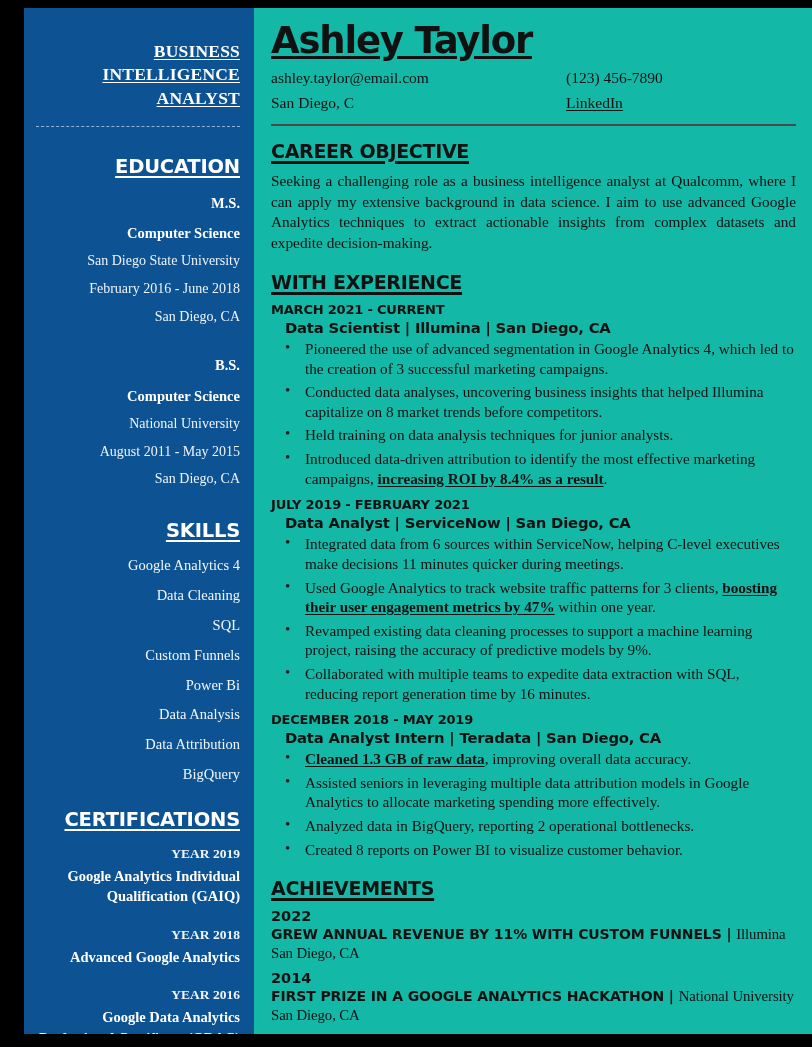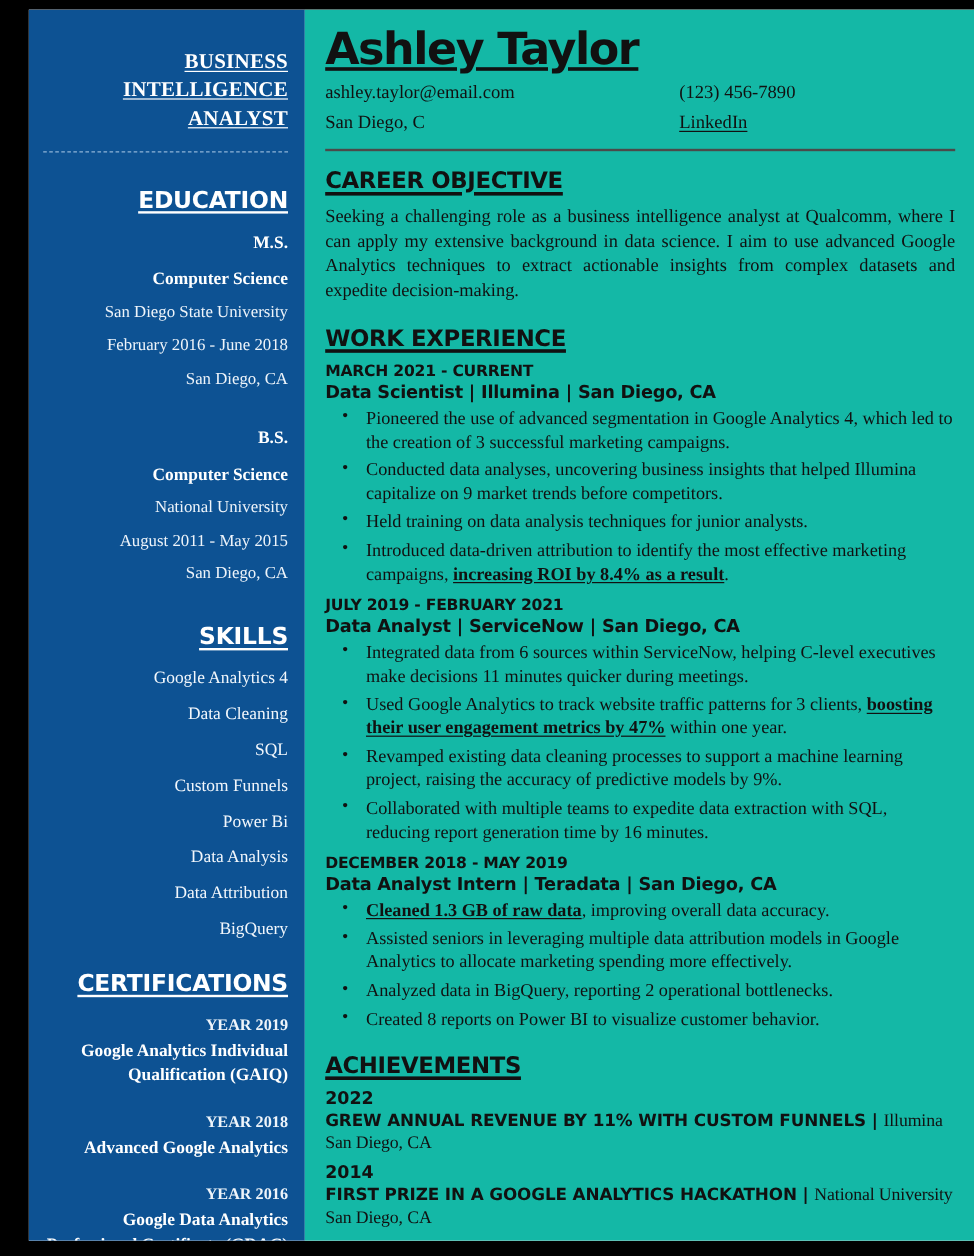--- a/index.html
+++ b/index.html
@@ -154,20 +154,21 @@
     font-size:13px;
     letter-spacing:-0.2px;
     margin-bottom:2px;
   }
   .job-line {
     font-family:"DejaVu Sans", sans-serif;
     font-weight:bold;
     font-size:14.8px;
     letter-spacing:-0.2px;
     margin-bottom:3px;
+    margin-left:14px;
   }
   ul.bullets { list-style:none; margin:0; padding:0; }
   ul.bullets li {
     position:relative;
     padding-left:34px;
     font-size:15.2px;
     line-height:1.29;
     margin-bottom:4px;
   }
   ul.bullets li::before {
@@ -264,28 +265,28 @@
       <div>(123) 456-7890</div>
       <div>San Diego, C</div>
       <div><span class="linkedin">LinkedIn</span></div>
     </div>
 
     <hr class="rule">
 
     <div class="sec-head">CAREER OBJECTIVE </div>
     <p class="objective">Seeking a challenging role as a business intelligence analyst at Qualcomm, where I can apply my extensive background in data science. I aim to use advanced Google Analytics techniques to extract actionable insights from complex datasets and expedite decision-making.</p>
 
-    <div class="sec-head sp">WORK EXPERIENCE</div>
+    <div class="sec-head sp">WITH EXPERIENCE</div>
 
     <div class="job">
       <div class="job-dates">MARCH 2021 - CURRENT</div>
       <div class="job-line">Data Scientist | Illumina | San Diego, CA</div>
       <ul class="bullets">
         <li>Pioneered the use of advanced segmentation in Google Analytics 4, which led to the creation of 3 successful marketing campaigns.</li>
-        <li>Conducted data analyses, uncovering business insights that helped Illumina capitalize on 9 market trends before competitors.</li>
+        <li>Conducted data analyses, uncovering business insights that helped Illumina capitalize on 8 market trends before competitors.</li>
         <li>Held training on data analysis techniques for junior analysts.</li>
         <li>Introduced data-driven attribution to identify the most effective marketing campaigns, <span class="u">increasing ROI by 8.4% as a result</span>.</li>
       </ul>
     </div>
 
     <div class="job">
       <div class="job-dates">JULY 2019 - FEBRUARY 2021</div>
       <div class="job-line">Data Analyst | ServiceNow | San Diego, CA</div>
       <ul class="bullets">
         <li>Integrated data from 6 sources within ServiceNow, helping C-level executives make decisions 11 minutes quicker during meetings.</li>

